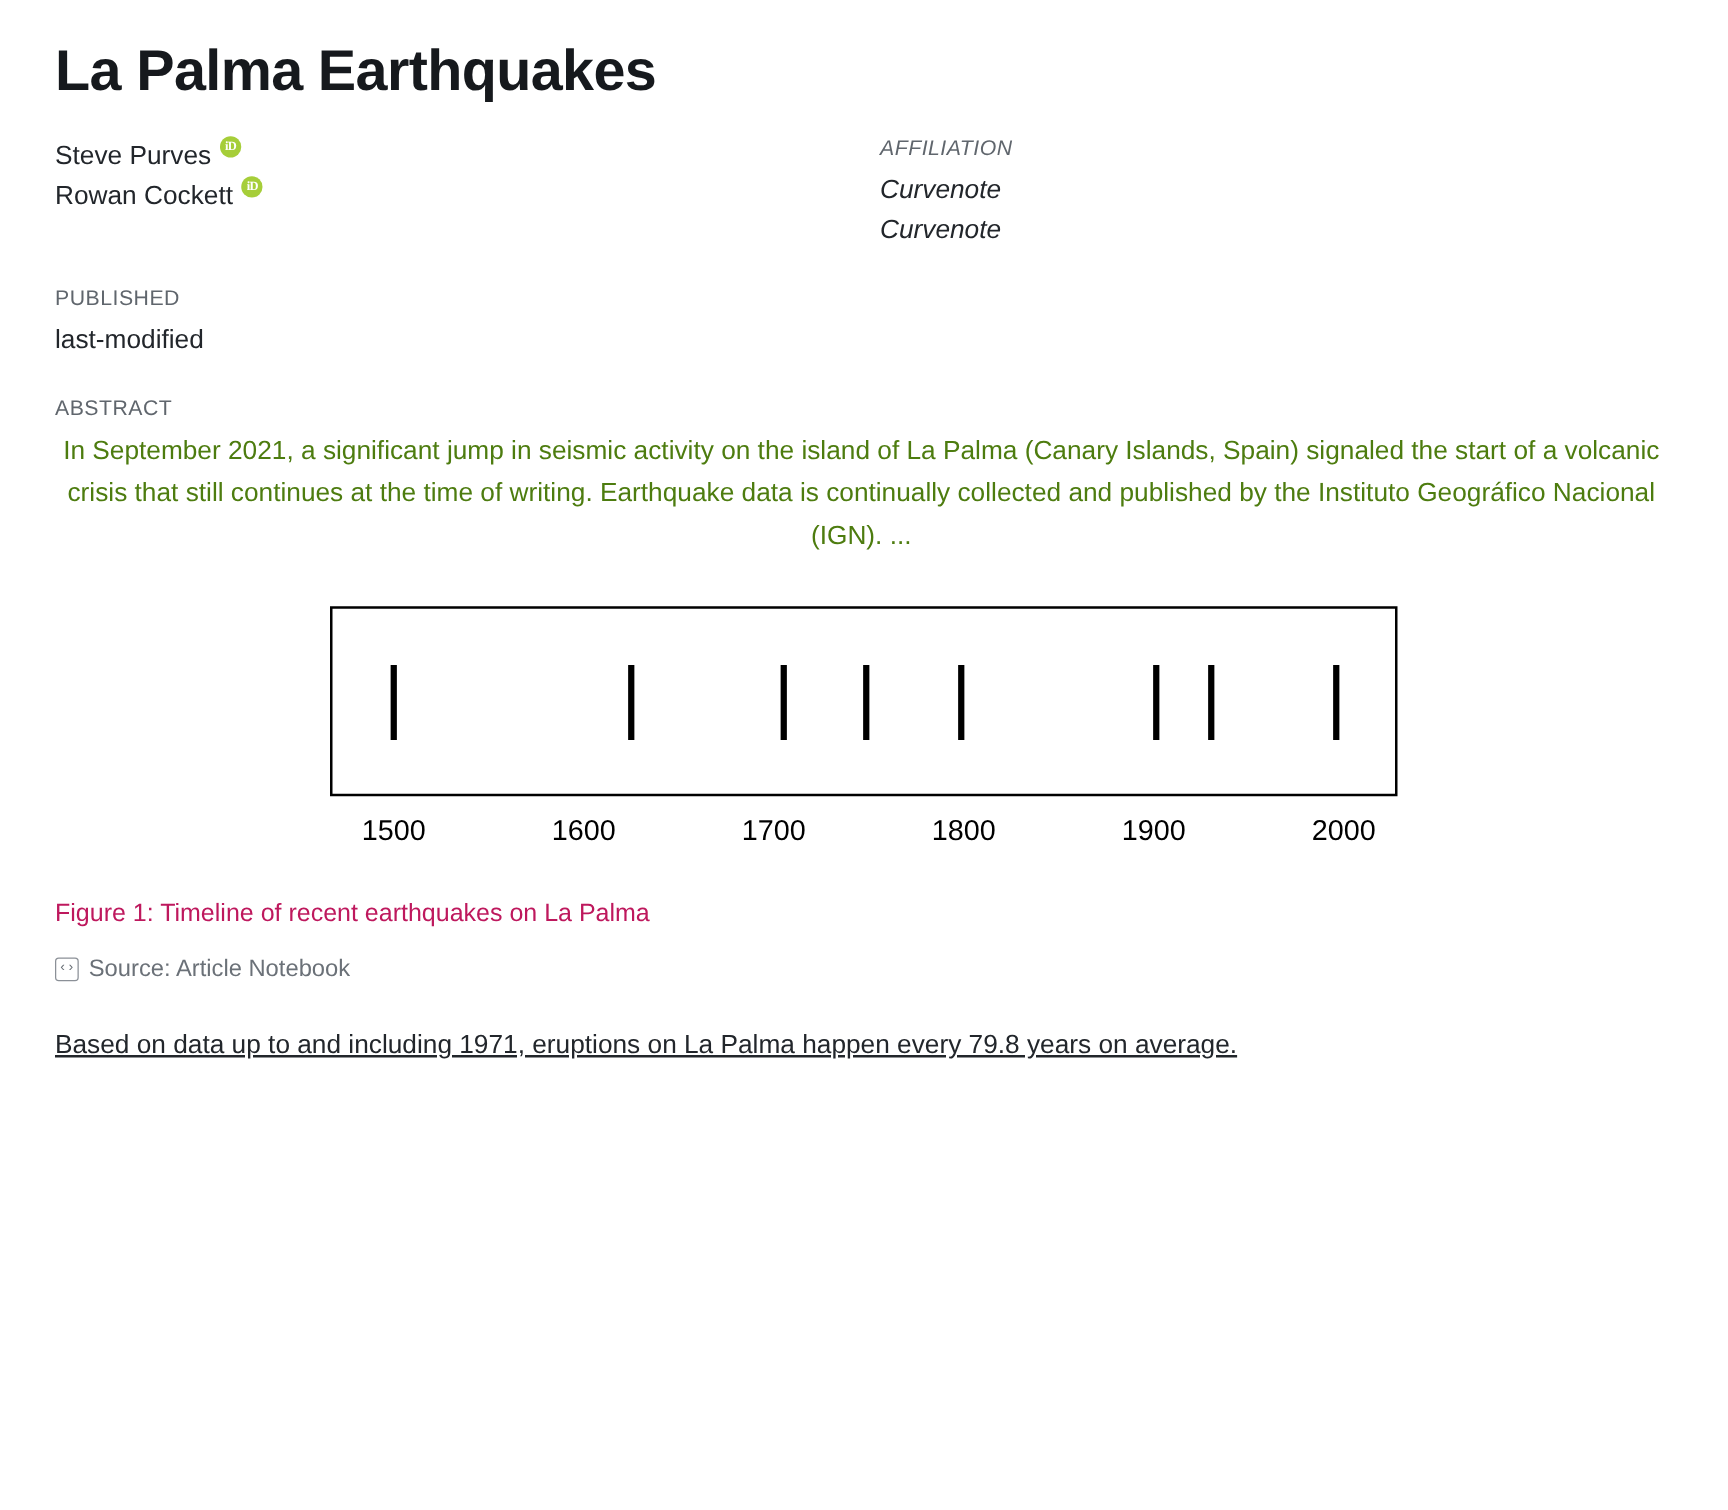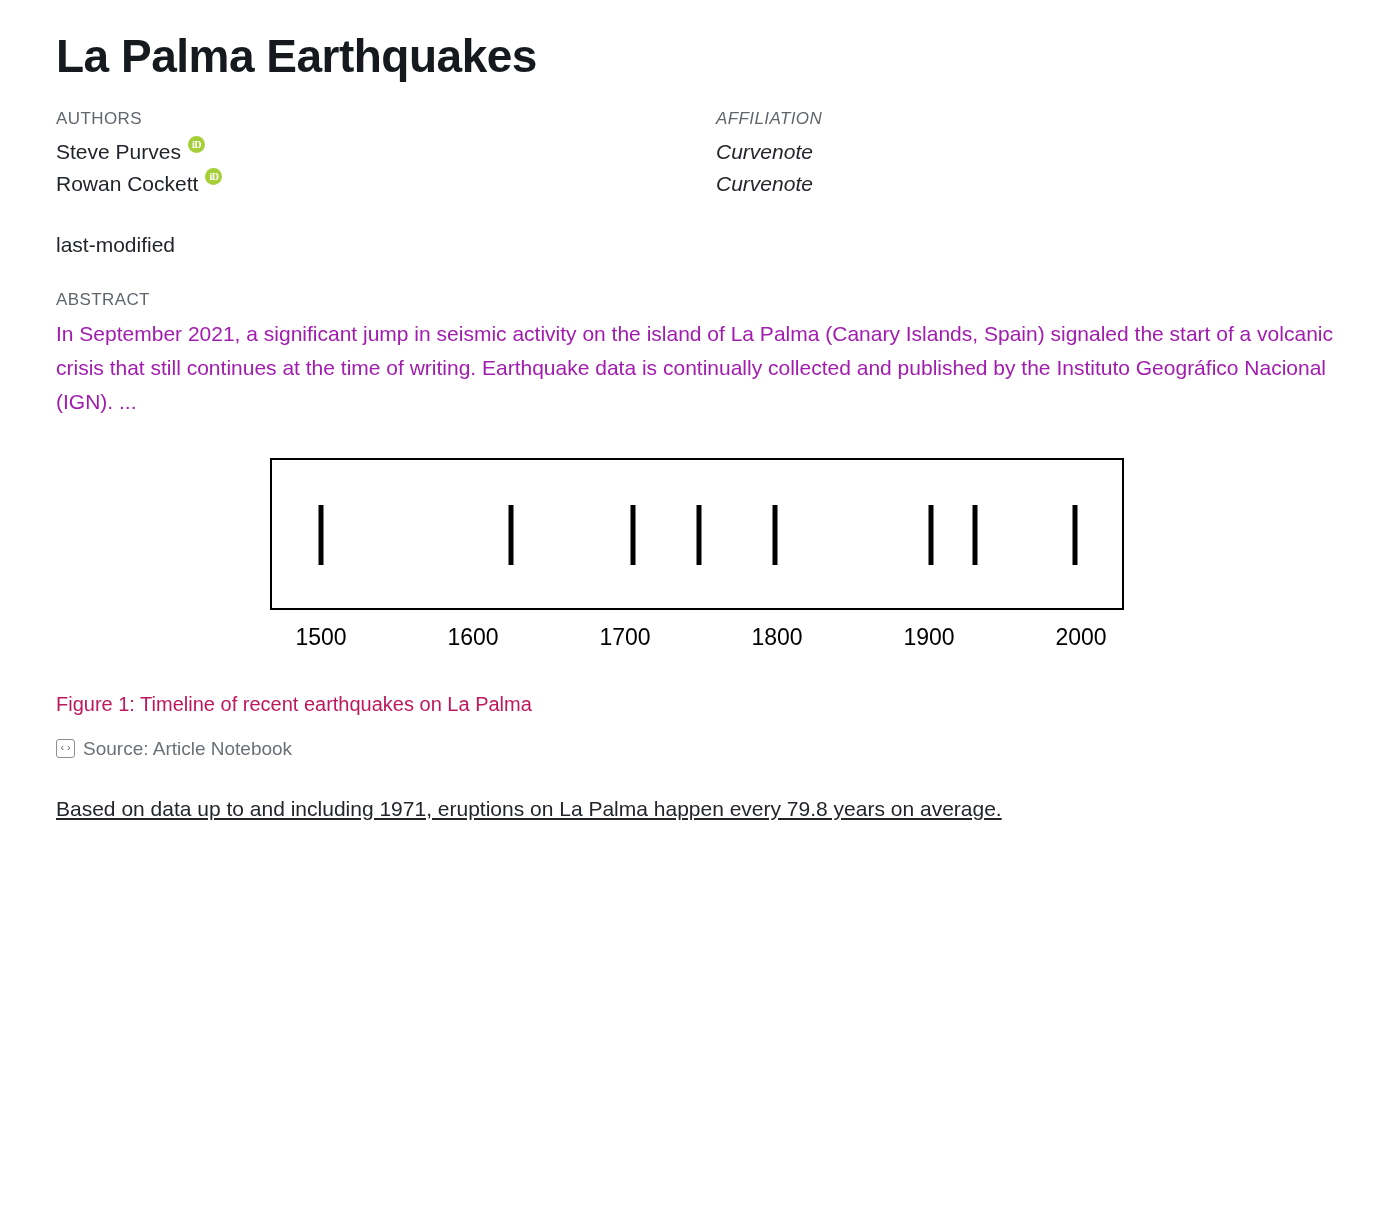--- a/index.html
+++ b/index.html
@@ -9,21 +9,21 @@
     background: #ffffff;
   }
   body {
     width: 1382px;
     min-height: 1208px;
     font-family: "Liberation Sans", sans-serif;
     color: #1f2328;
     -webkit-font-smoothing: antialiased;
   }
   .page {
-    padding: 22px 44px 40px 56px;
+    padding: 22px 44px 40px 44px;
   }
   
   .doc-title {
     font-size: 46px;
     font-weight: bold;
     letter-spacing: -0.5px;
     color: #16191d;
     margin: 8px 0 26px 0;
     line-height: 1.15;
   }
@@ -72,23 +72,24 @@
     font-family: "Liberation Serif", serif;
     display: flex;
     align-items: center;
     justify-content: center;
     letter-spacing: -0.5px;
   }
   .fm-block { margin-top: 28px; }
   .abstract-text {
     font-size: 21px;
     line-height: 1.62;
-    color: #a21caf;
+    color: #4d7c0f;
     max-width: 1305px;
     margin-top: 4px;
+    text-align: center;
   }
   
   .section-heading {
     margin: 52px 0 0 0;
     padding-bottom: 16px;
     border-bottom: 1px solid #e4e6e8;
     font-size: 36px;
     font-weight: bold;
     color: #16191d;
     letter-spacing: -0.2px;
@@ -149,40 +150,40 @@
 
 <div class="page">
 
   <h1 class="doc-title">La Palma Earthquakes</h1>
 
   <div class="frontmatter">
 
     <div class="fm-cols">
 
       <div class="fm-col-left">
-        <div class="fm-label">AUTHORS</div>
         <div class="fm-value">
           <span>Steve Purves</span>
           <span class="orcid"></span>
         </div>
         <div class="fm-value">
           <span>Rowan Cockett</span>
           <span class="orcid"></span>
         </div>
       </div>
 
       <div class="fm-col-right">
         <div class="fm-label">AFFILIATION</div>
         <div class="fm-value">Curvenote</div>
         <div class="fm-value">Curvenote</div>
       </div>
 
     </div>
 
     <div class="fm-block">
+      <div class="fm-label">PUBLISHED</div>
       <div class="fm-value">last-modified</div>
     </div>
 
     <div class="fm-block">
       <div class="fm-label">ABSTRACT</div>
       <p class="abstract-text">In September 2021, a significant jump in seismic activity on the island of La Palma (Canary Islands, Spain) signaled the start of a volcanic crisis that still continues at the time of writing. Earthquake data is continually collected and published by the Instituto Geográfico Nacional (IGN). ...</p>
     </div>
 
   </div>
 

